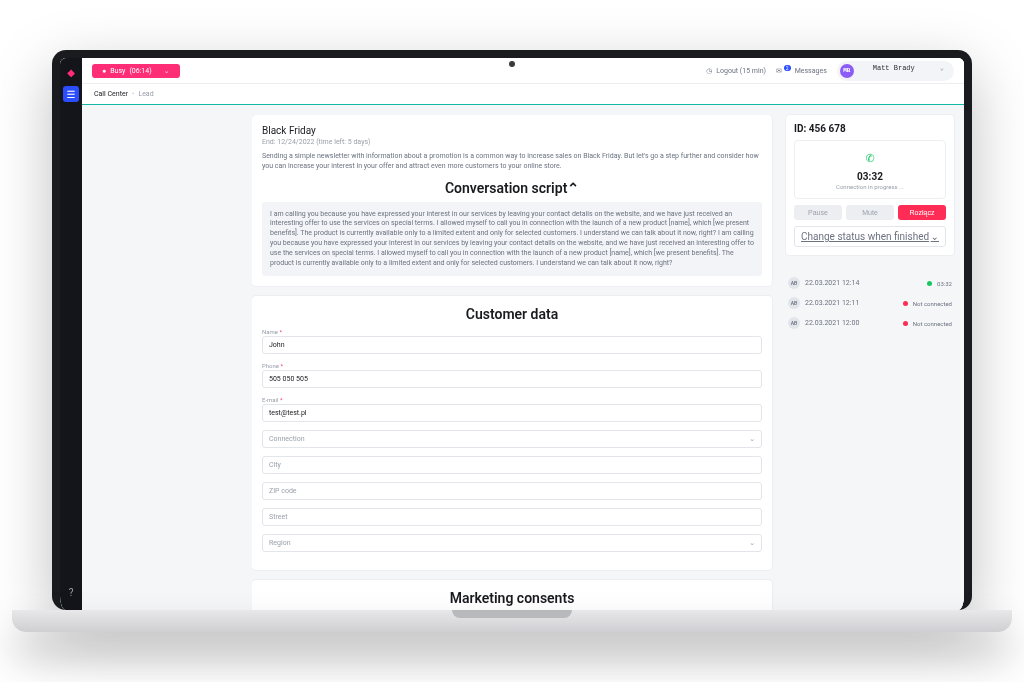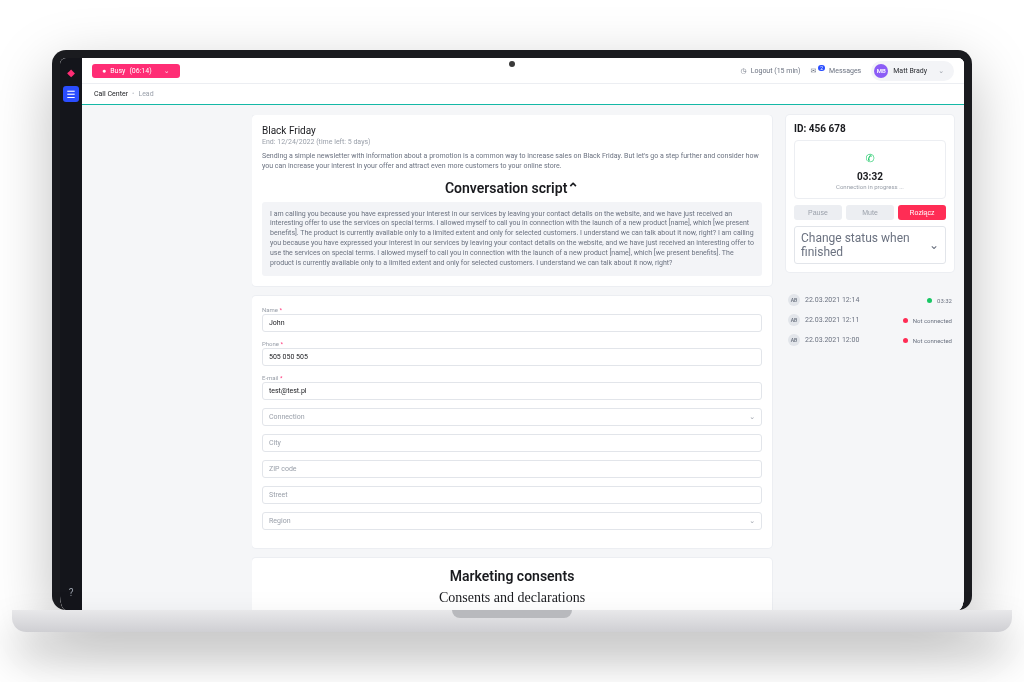--- a/index.html
+++ b/index.html
@@ -105,22 +105,22 @@
   }
   .msg-badge {
     background:#2a4dff; color:#fff;
     border-radius:6px; font-size:5px;
     padding:0 2px; margin-left:-2px; margin-top:-6px;
   }
   .user-pill {
     background:#f3f4f7;
     border-radius:14px;
     padding:3px 10px 3px 3px;
-    display:flex; align-items:center; gap:5px;
-    font-size:7px; color:#2b2d33;
+    display:flex; align-items:flex-start; gap:19px;
+    font-size:7px; color:#2b2d33;font-family:Liberation Mono, monospace;
   }
   .avatar {
     width:14px; height:14px; border-radius:50%;
     background:#8b5cf6; color:#fff;
     display:flex; align-items:center; justify-content:center;
     font-size:6px; font-weight:600;
   }
   .user-pill .chev { margin-left:6px; color:#9aa0aa; }
 
   
@@ -210,23 +210,24 @@
   .conn-text { font-size:6px; color:#9aa0aa; margin-top:1px; }
   .btn-row { display:flex; gap:4px; margin-bottom:6px; }
   .btn {
     flex:1; border:none; border-radius:3px;
     font-size:7px; padding:4px 0; cursor:pointer;
   }
   .btn.muted { background:#eceef2; color:#9aa0aa; }
   .btn.danger { background:#ff2d55; color:#fff; }
   .select-line {
     border:1px solid #e2e5ea; border-radius:3px;
-    padding:4px 6px; font-size:12px; color:#6b7280;
+    padding:4px 6px; font-size:10px; color:#6b7280;
     display:flex; justify-content:space-between; align-items:center;
     background:#fff;
+    text-decoration:underline;
   }
 
   .log-row {
     display:flex; align-items:center; gap:5px;
     font-size:7px; color:#6b7280;
     padding:4px 2px;
   }
   .log-avatar {
     width:12px; height:12px; border-radius:50%;
     background:#e2e5ea; color:#6b7280;
@@ -298,20 +299,23 @@
             <div class="subtitle">End: 12/24/2022 (time left: 5 days)</div>
             <div class="body-text">Sending a simple newsletter with information about a promotion is a common way to increase sales on Black Friday. But let's go a step further and consider how you can increase your interest in your offer and attract even more customers to your online store.</div>
             <div class="section-head">
               <span>Conversation script</span>
               <span>⌃</span>
             </div>
             <div class="script-box">I am calling you because you have expressed your interest in our services by leaving your contact details on the website, and we have just received an interesting offer to use the services on special terms. I allowed myself to call you in connection with the launch of a new product [name], which [we present benefits]. The product is currently available only to a limited extent and only for selected customers. I understand we can talk about it now, right? I am calling you because you have expressed your interest in our services by leaving your contact details on the website, and we have just received an interesting offer to use the services on special terms. I allowed myself to call you in connection with the launch of a new product [name], which [we present benefits]. The product is currently available only to a limited extent and only for selected customers. I understand we can talk about it now, right?</div>
           </div>
 
           <div class="card">
+            <div class="section-head">
+              <span>Customer data</span>
+            </div>
 
             <div class="form-group">
               <label class="form-label"><span>Name</span> <span class="req">*</span></label>
               <div class="field">John</div>
             </div>
             <div class="form-group">
               <label class="form-label"><span>Phone</span> <span class="req">*</span></label>
               <div class="field">505 050 505</div>
             </div>
             <div class="form-group">

